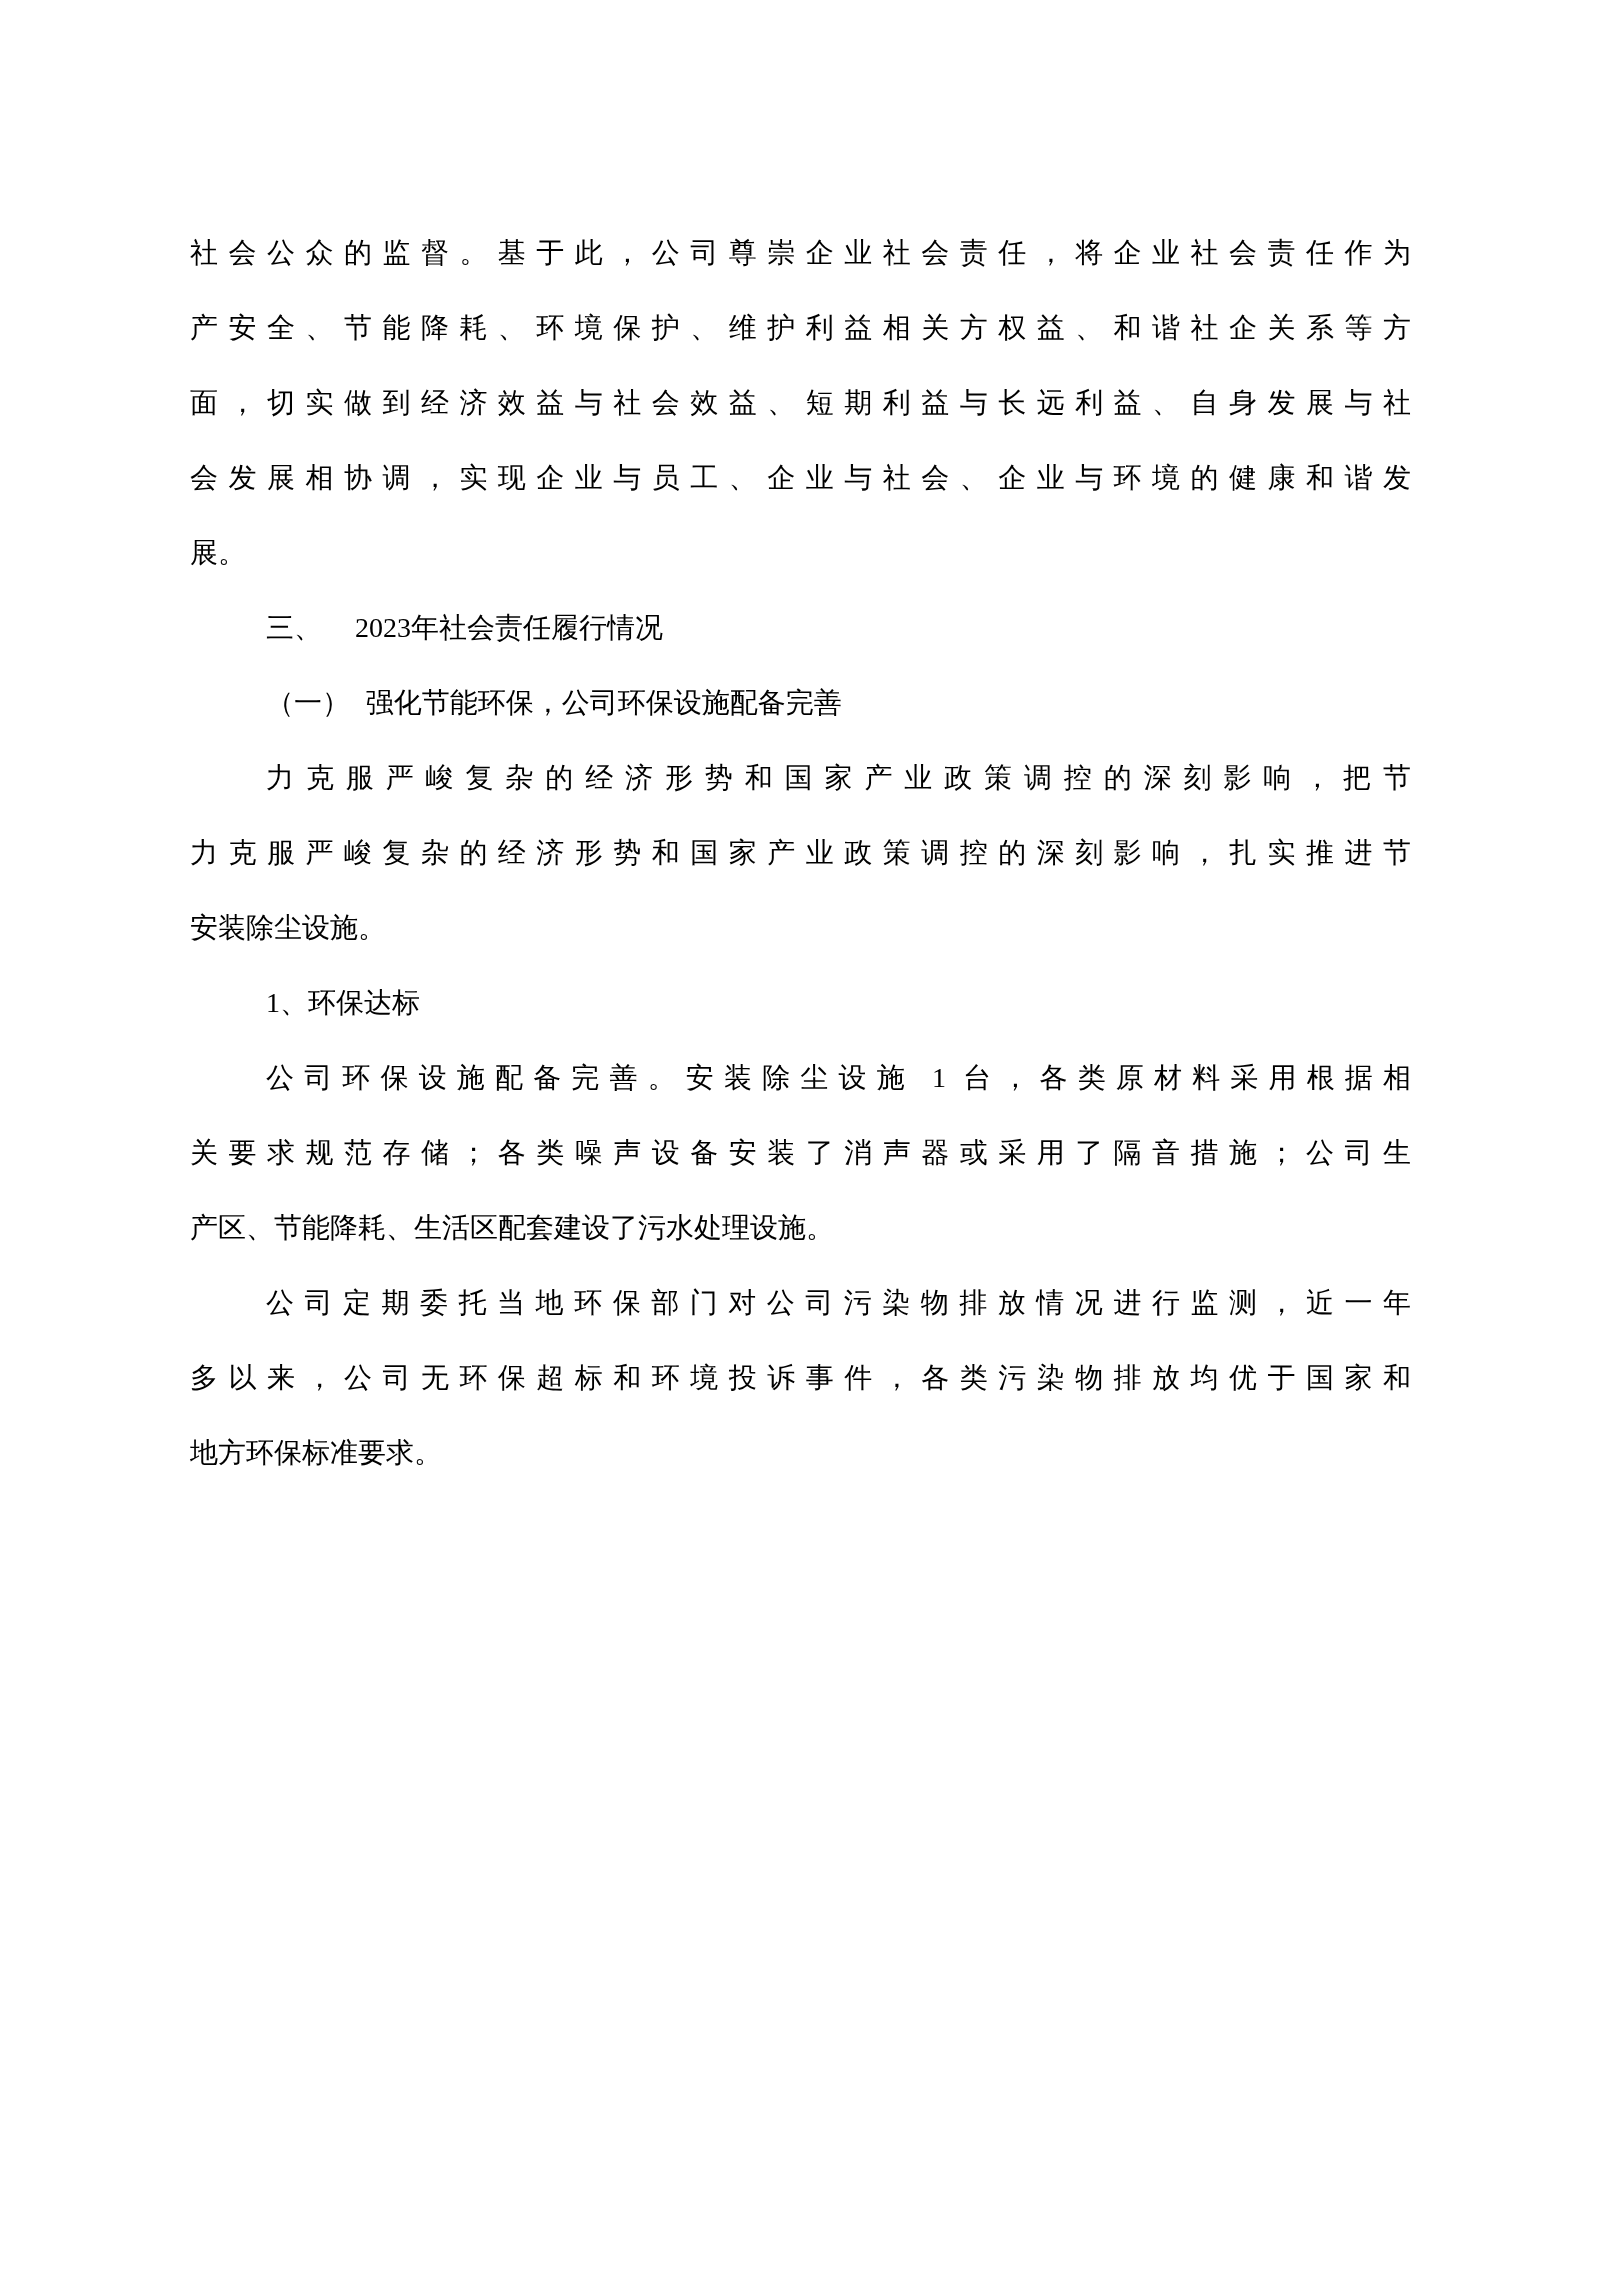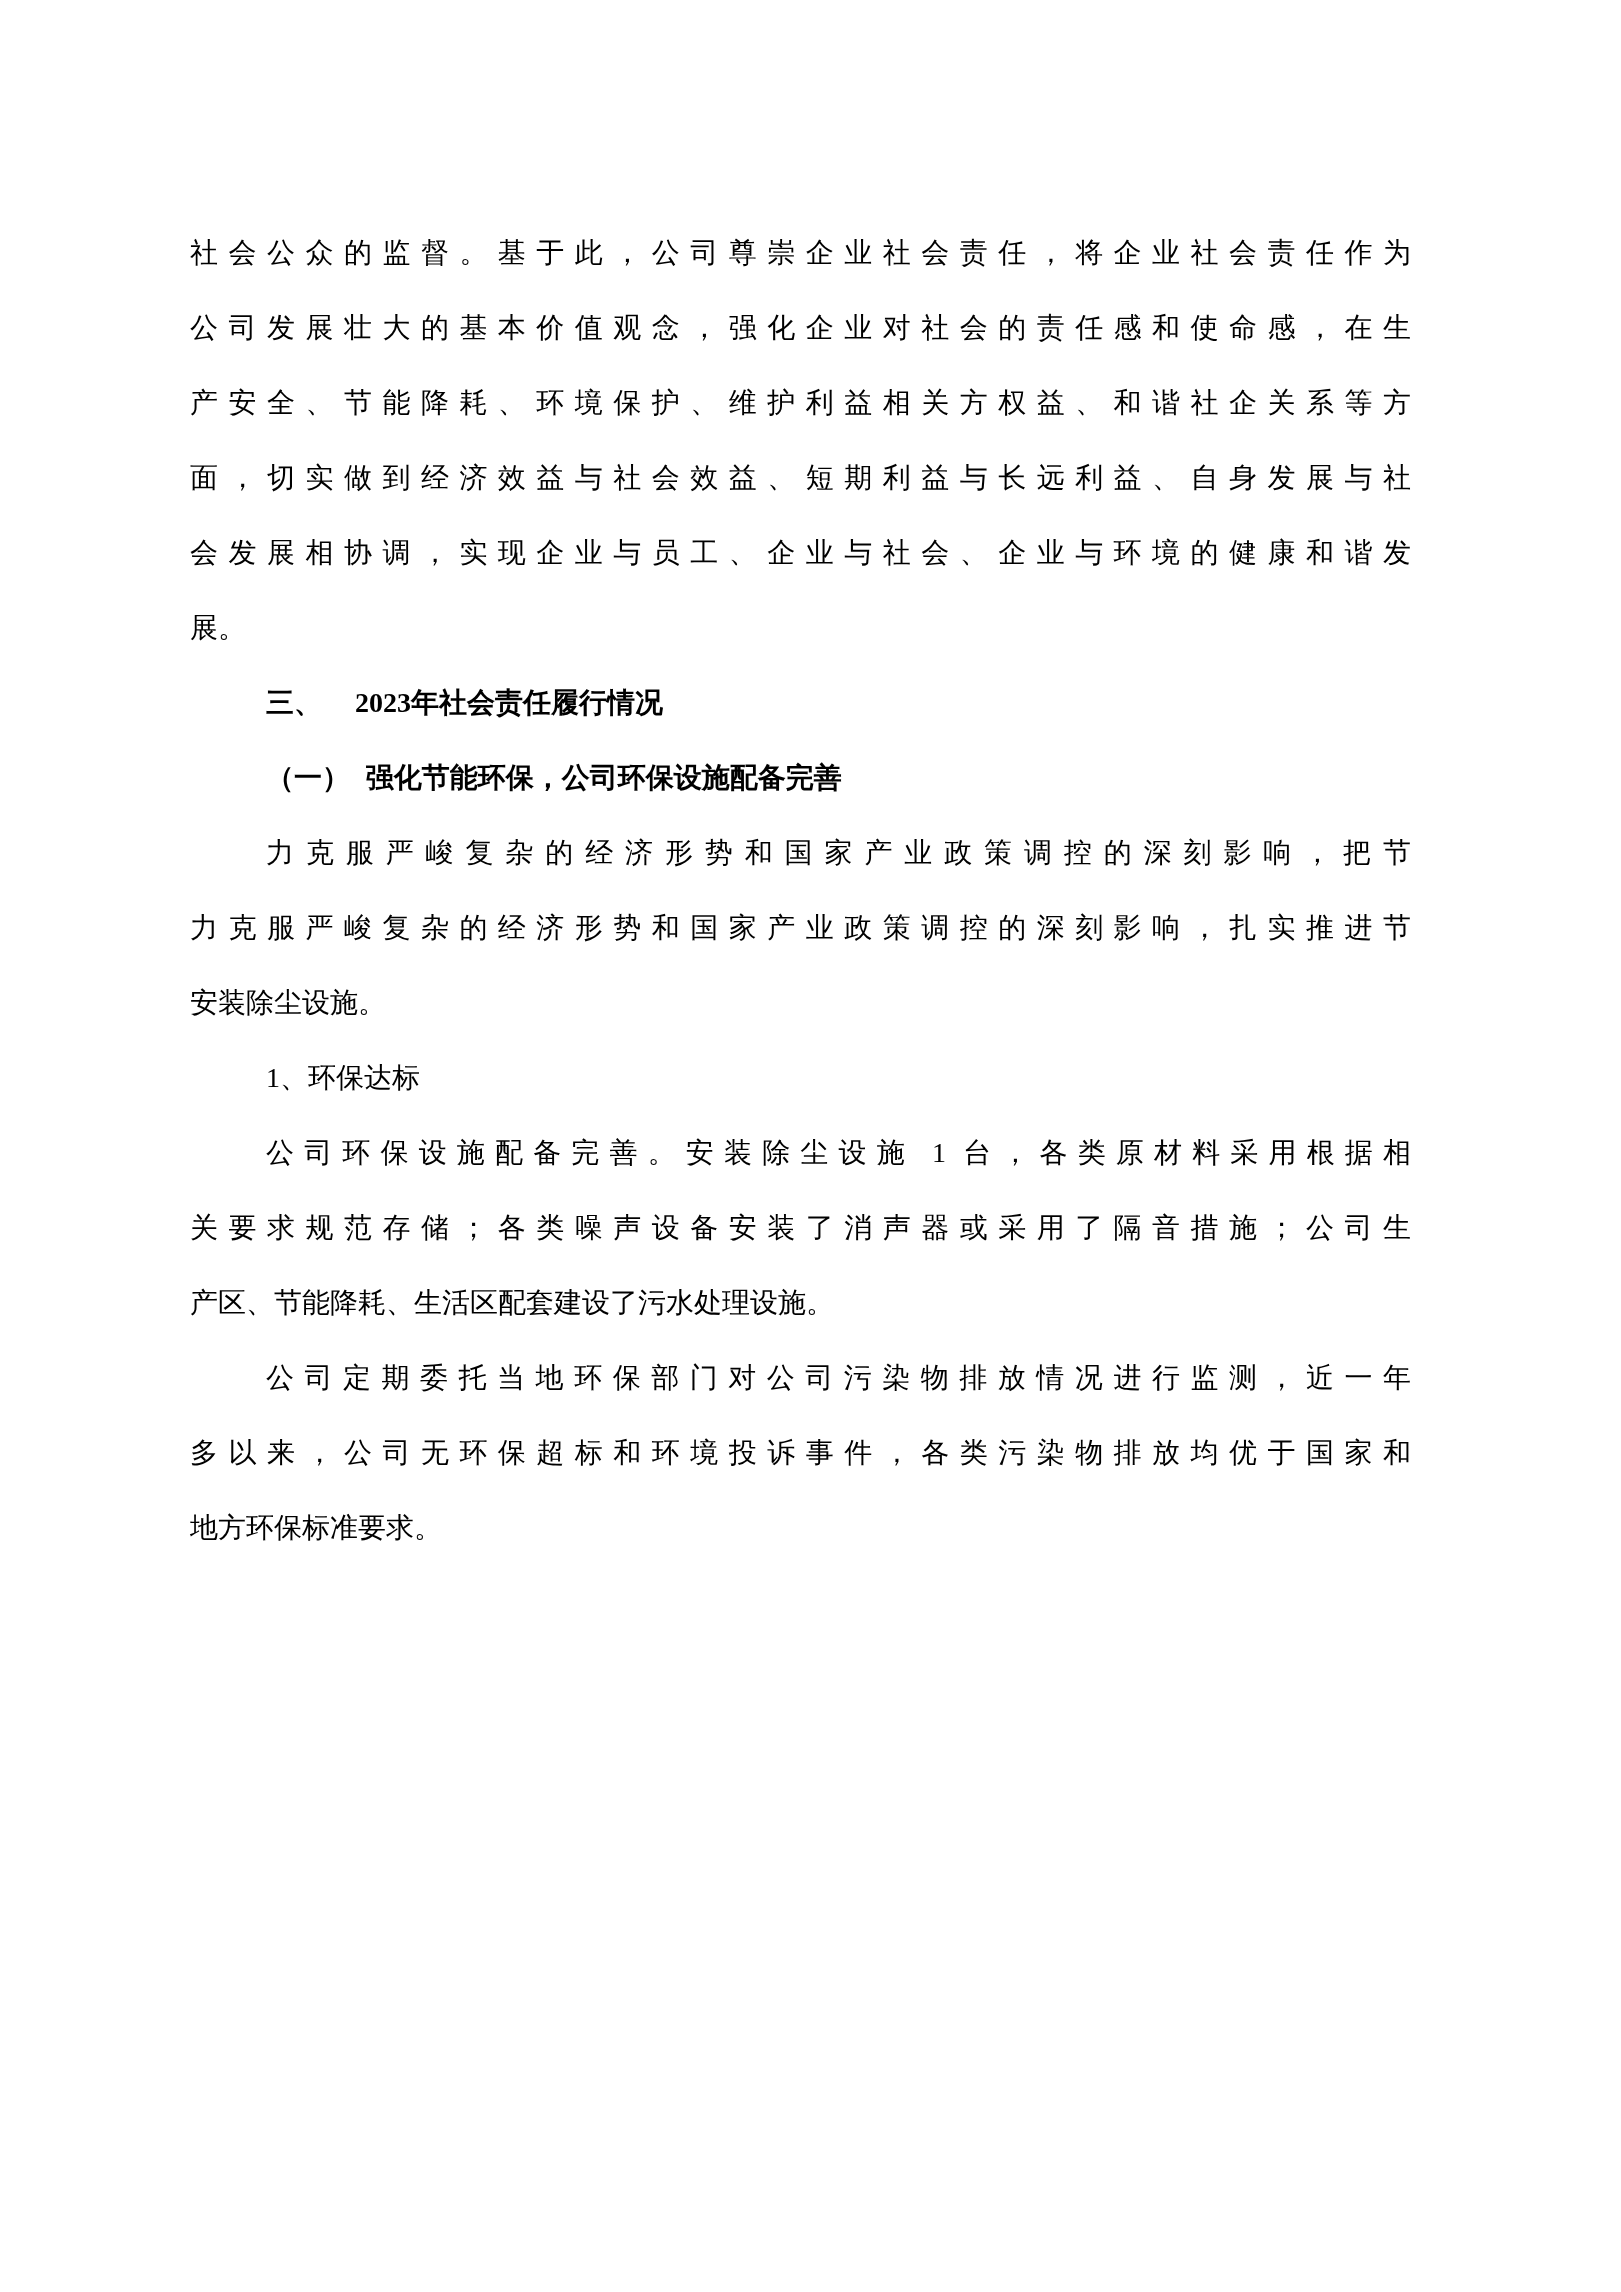--- a/index.html
+++ b/index.html
@@ -30,37 +30,36 @@
     text-align-last: justify;
     white-space: nowrap;
     overflow: visible;
   }
   .line.last {
     text-align: left;
     text-align-last: left;
   }
   .line.indent { text-indent: 76px; }
   .heading {
-    font-weight: bold;
+    font-weight: normal;
     text-align: center;
     text-align-last: left;
     text-indent: 76px;
   }
   .heading .hnum-wide { margin-right: 33px; }
   .heading .hnum-narrow { margin-right: 15.7px; }
 </style>
 </head>
 <body>
 
 <div class="page">
   <div class="content">
 
     <div>
       <p class="line">社会公众的监督。基于此，公司尊崇企业社会责任，将企业社会责任作为</p>
-      <p class="line">公司发展壮大的基本价值观念，强化企业对社会的责任感和使命感，在生</p>
       <p class="line">产安全、节能降耗、环境保护、维护利益相关方权益、和谐社企关系等方</p>
       <p class="line">面，切实做到经济效益与社会效益、短期利益与长远利益、自身发展与社</p>
       <p class="line">会发展相协调，实现企业与员工、企业与社会、企业与环境的健康和谐发</p>
       <p class="line last">展。</p>
     </div>
 
     <h2 class="line heading">
       <span class="hnum-wide">三、</span><span>2023年社会责任履行情况</span>
     </h2>
 

